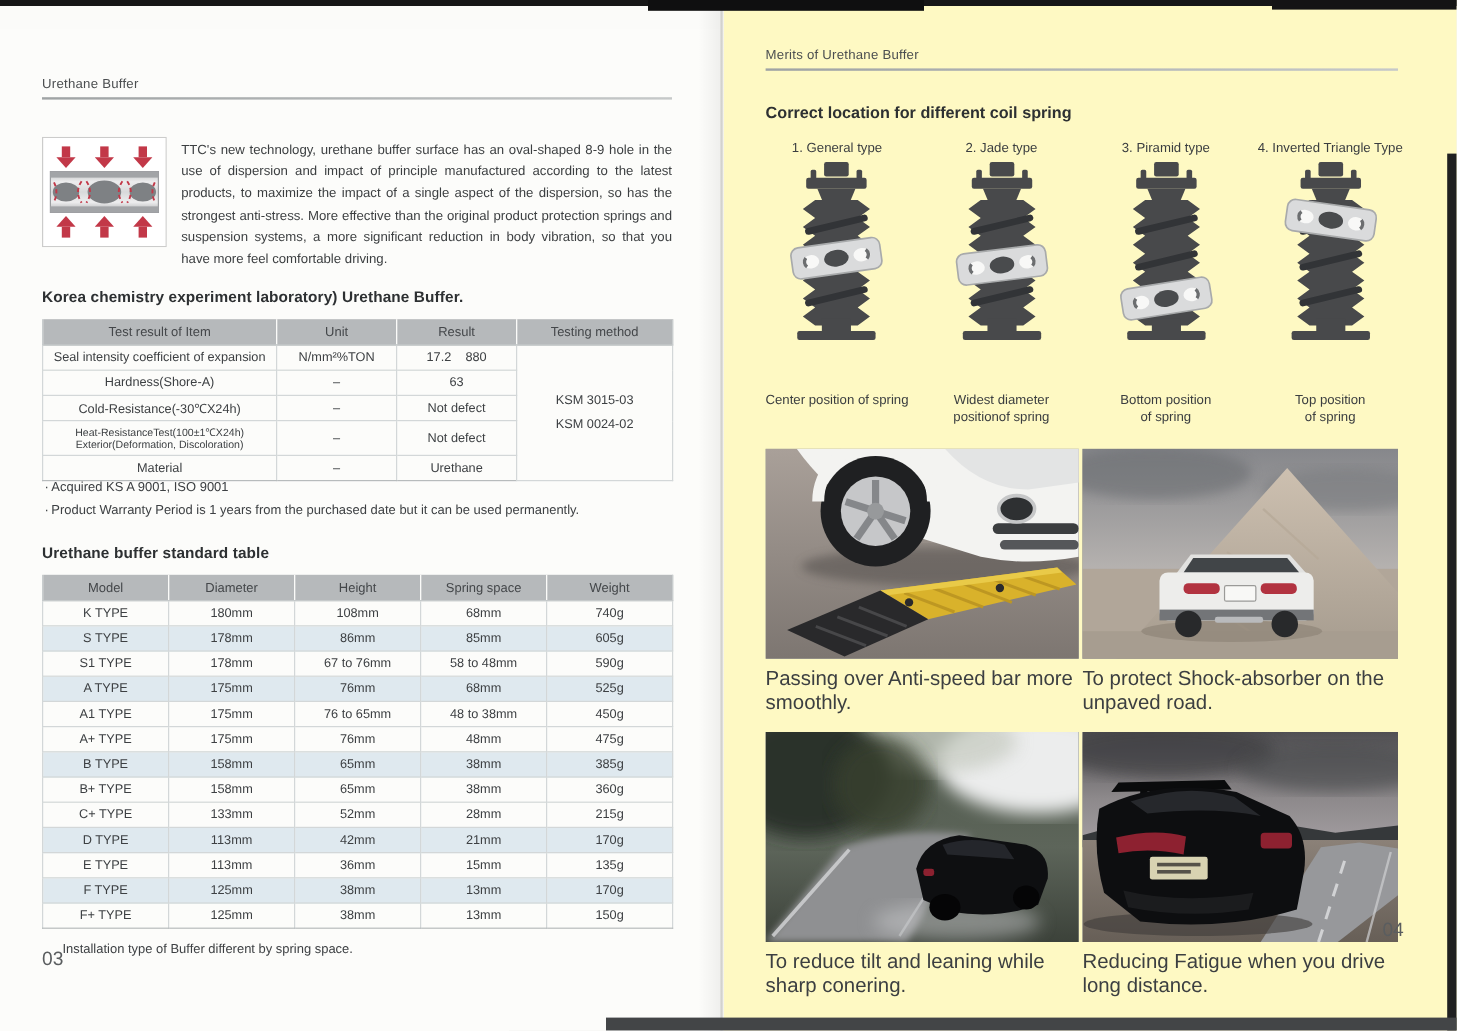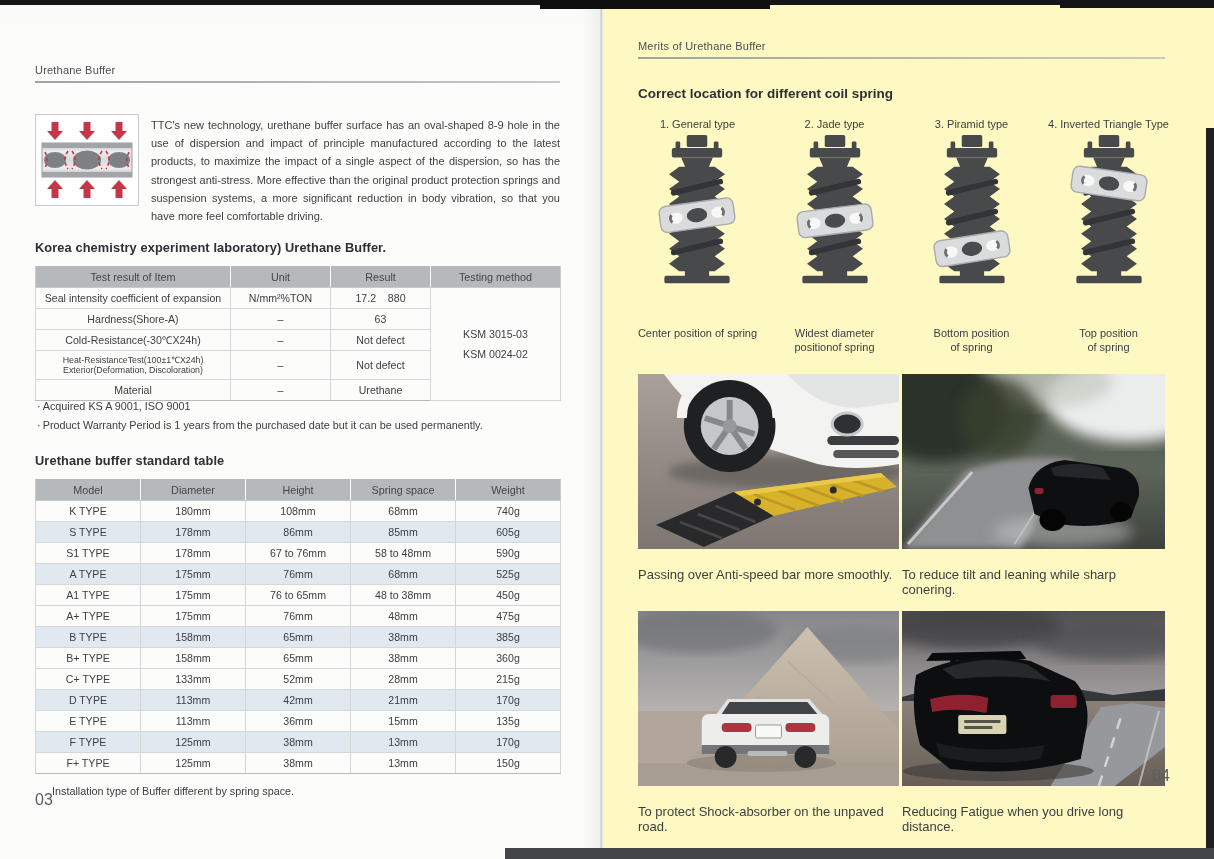--- a/index.html
+++ b/index.html
@@ -64,21 +64,21 @@
   .spring-col{display:flex;flex-direction:column;align-items:center;}
   .spring-label{font-size:11px;color:#3b3e40;height:17px;white-space:nowrap;}
   .spring-col svg{width:96px;height:166px;}
   .spring-caption{font-size:11px;color:#3b3e40;text-align:center;line-height:14px;white-space:pre-line;margin-top:21px;}
 
   #photos{position:absolute;left:35px;top:374px;width:527px;display:grid;
       grid-template-columns:261px 263px;column-gap:3px;row-gap:14px;}
   .photo-cell{display:flex;flex-direction:column;}
   .photo{width:100%;height:175px;overflow:hidden;background:#8a8a8c;}
   .photo svg{display:block;width:100%;height:100%;}
-  .photo-caption{font-size:13px;color:#3c3f41;margin-top:18px;}
+  .photo-caption{font-size:17px;color:#3c3f41;margin-top:7px;}
 </style>
 </head>
 <body>
 
 <div class="spread">
 
   <div class="page left">
     <div class="page-header">Urethane Buffer</div>
     <div class="header-rule"></div>
 
@@ -476,20 +476,64 @@
               <circle cx="120" cy="128" r="3.5" fill="#2a2a2c"></circle>
               <circle cx="196" cy="116" r="3.5" fill="#2a2a2c"></circle>
             </svg>
           </div>
           <div class="photo-caption">Passing over Anti-speed bar more smoothly.</div>
         </div>
         <div class="photo-cell">
           <div class="photo">
             <svg viewBox="0 0 262 175" preserveAspectRatio="none">
               <defs>
+                <linearGradient id="upsky" x1="0" y1="0" x2="0" y2="1">
+                  <stop offset="0" stop-color="#86878b"></stop>
+                  <stop offset="1" stop-color="#bab6b3"></stop>
+                </linearGradient>
+                <linearGradient id="uph" x1="0" y1="0" x2="0" y2="1">
+                  <stop offset="0" stop-color="#cdc0b0"></stop>
+                  <stop offset="1" stop-color="#a59b8e"></stop>
+                </linearGradient>
+                <filter id="upb">
+                  <feGaussianBlur stdDeviation="5"></feGaussianBlur>
+                </filter>
+              </defs>
+              <rect width="262" height="110" fill="url(#upsky)"></rect>
+              <ellipse cx="60" cy="20" rx="80" ry="22" fill="#6c6e72" opacity="0.6" filter="url(#upb)"></ellipse>
+              <ellipse cx="220" cy="34" rx="70" ry="18" fill="#77797d" opacity="0.55" filter="url(#upb)"></ellipse>
+              <rect y="100" width="262" height="75" fill="#b1a699"></rect>
+              <path d="M28,175 L170,16 L262,120 L262,175 Z" fill="url(#uph)"></path>
+              <g stroke="#b7aa99" stroke-width="2" opacity="0.8">
+                <line x1="150" y1="50" x2="196" y2="92"></line>
+                <line x1="120" y1="86" x2="180" y2="130"></line>
+                <line x1="92" y1="120" x2="150" y2="160"></line>
+              </g>
+              <rect y="152" width="262" height="23" fill="#a79d90"></rect>
+              <g>
+                <ellipse cx="124" cy="152" rx="75" ry="9" fill="#8e8578" opacity="0.7"></ellipse>
+                <path d="M78,104 L90,88 L172,88 L186,104 Z" fill="#e2e2e0"></path>
+                <path d="M92,91 L170,91 L180,103 L84,103 Z" fill="#414548"></path>
+                <rect x="64" y="103" width="128" height="40" rx="7" fill="#ededeb"></rect>
+                <rect x="84" y="112" width="30" height="9" rx="4" fill="#b23340"></rect>
+                <rect x="148" y="112" width="30" height="9" rx="4" fill="#b23340"></rect>
+                <rect x="118" y="114" width="26" height="13" rx="1.5" fill="#f8f8f6" stroke="#9a9a98"></rect>
+                <rect x="64" y="134" width="128" height="9" fill="#737578"></rect>
+                <rect x="110" y="140" width="40" height="5" rx="2" fill="#b9babc"></rect>
+                <circle cx="88" cy="146" r="11" fill="#28292b"></circle>
+                <circle cx="168" cy="146" r="11" fill="#28292b"></circle>
+              </g>
+            </svg>
+          </div>
+          <div class="photo-caption">To protect Shock-absorber on the unpaved road.</div>
+        </div>
+        <div class="photo-cell">
+          <div class="photo">
+            <svg viewBox="0 0 262 175" preserveAspectRatio="none">
+              <defs>
                 <linearGradient id="crg" x1="0" y1="0" x2="0" y2="1">
                   <stop offset="0" stop-color="#4e584a"></stop>
                   <stop offset="0.55" stop-color="#5d655a"></stop>
                   <stop offset="1" stop-color="#3c423a"></stop>
                 </linearGradient>
                 <filter id="crb">
                   <feGaussianBlur stdDeviation="7"></feGaussianBlur>
                 </filter>
                 <filter id="crb2">
                   <feGaussianBlur stdDeviation="3"></feGaussianBlur>
@@ -507,64 +551,20 @@
               <g>
                 <path d="M126,114 Q132,90 162,86 L218,94 Q238,100 236,122 L228,144 Q196,156 156,150 L132,140 Z" fill="#0e0f11"></path>
                 <path d="M148,94 Q172,86 200,94 L208,106 L152,102 Z" fill="#24262b"></path>
                 <ellipse cx="150" cy="146" rx="13" ry="11" fill="#050506"></ellipse>
                 <ellipse cx="218" cy="138" rx="11" ry="10" fill="#050506"></ellipse>
                 <rect x="132" y="114" width="9" height="6" rx="2" fill="#8c2130"></rect>
               </g>
             </svg>
           </div>
           <div class="photo-caption">To reduce tilt and leaning while sharp conering.</div>
-        </div>
-        <div class="photo-cell">
-          <div class="photo">
-            <svg viewBox="0 0 262 175" preserveAspectRatio="none">
-              <defs>
-                <linearGradient id="upsky" x1="0" y1="0" x2="0" y2="1">
-                  <stop offset="0" stop-color="#86878b"></stop>
-                  <stop offset="1" stop-color="#bab6b3"></stop>
-                </linearGradient>
-                <linearGradient id="uph" x1="0" y1="0" x2="0" y2="1">
-                  <stop offset="0" stop-color="#cdc0b0"></stop>
-                  <stop offset="1" stop-color="#a59b8e"></stop>
-                </linearGradient>
-                <filter id="upb">
-                  <feGaussianBlur stdDeviation="5"></feGaussianBlur>
-                </filter>
-              </defs>
-              <rect width="262" height="110" fill="url(#upsky)"></rect>
-              <ellipse cx="60" cy="20" rx="80" ry="22" fill="#6c6e72" opacity="0.6" filter="url(#upb)"></ellipse>
-              <ellipse cx="220" cy="34" rx="70" ry="18" fill="#77797d" opacity="0.55" filter="url(#upb)"></ellipse>
-              <rect y="100" width="262" height="75" fill="#b1a699"></rect>
-              <path d="M28,175 L170,16 L262,120 L262,175 Z" fill="url(#uph)"></path>
-              <g stroke="#b7aa99" stroke-width="2" opacity="0.8">
-                <line x1="150" y1="50" x2="196" y2="92"></line>
-                <line x1="120" y1="86" x2="180" y2="130"></line>
-                <line x1="92" y1="120" x2="150" y2="160"></line>
-              </g>
-              <rect y="152" width="262" height="23" fill="#a79d90"></rect>
-              <g>
-                <ellipse cx="124" cy="152" rx="75" ry="9" fill="#8e8578" opacity="0.7"></ellipse>
-                <path d="M78,104 L90,88 L172,88 L186,104 Z" fill="#e2e2e0"></path>
-                <path d="M92,91 L170,91 L180,103 L84,103 Z" fill="#414548"></path>
-                <rect x="64" y="103" width="128" height="40" rx="7" fill="#ededeb"></rect>
-                <rect x="84" y="112" width="30" height="9" rx="4" fill="#b23340"></rect>
-                <rect x="148" y="112" width="30" height="9" rx="4" fill="#b23340"></rect>
-                <rect x="118" y="114" width="26" height="13" rx="1.5" fill="#f8f8f6" stroke="#9a9a98"></rect>
-                <rect x="64" y="134" width="128" height="9" fill="#737578"></rect>
-                <rect x="110" y="140" width="40" height="5" rx="2" fill="#b9babc"></rect>
-                <circle cx="88" cy="146" r="11" fill="#28292b"></circle>
-                <circle cx="168" cy="146" r="11" fill="#28292b"></circle>
-              </g>
-            </svg>
-          </div>
-          <div class="photo-caption">To protect Shock-absorber on the unpaved road.</div>
         </div>
         <div class="photo-cell">
           <div class="photo">
             <svg viewBox="0 0 262 175" preserveAspectRatio="none">
               <defs>
                 <linearGradient id="ldsky" x1="0" y1="0" x2="0" y2="1">
                   <stop offset="0" stop-color="#504f52"></stop>
                   <stop offset="0.6" stop-color="#8d898b"></stop>
                   <stop offset="1" stop-color="#a29da0"></stop>
                 </linearGradient>

